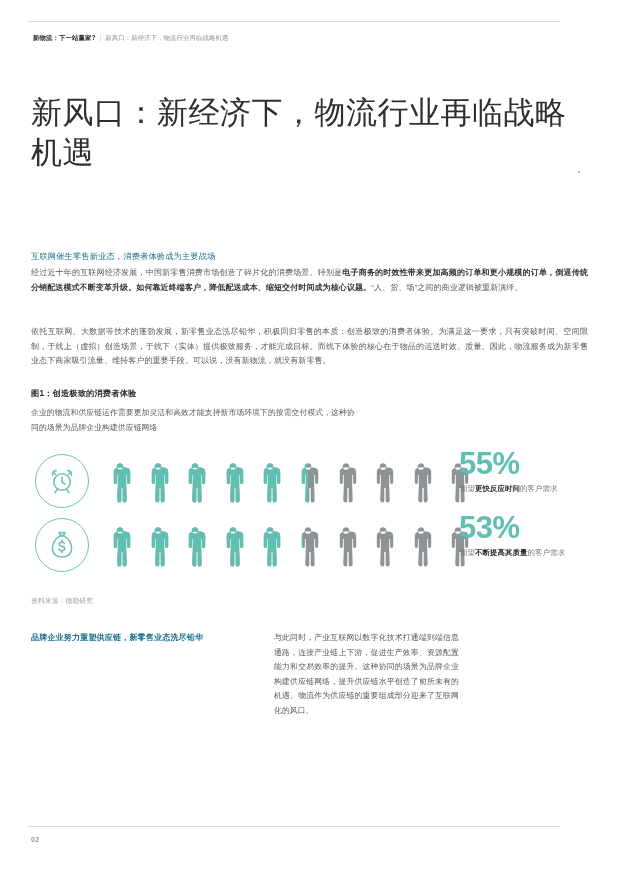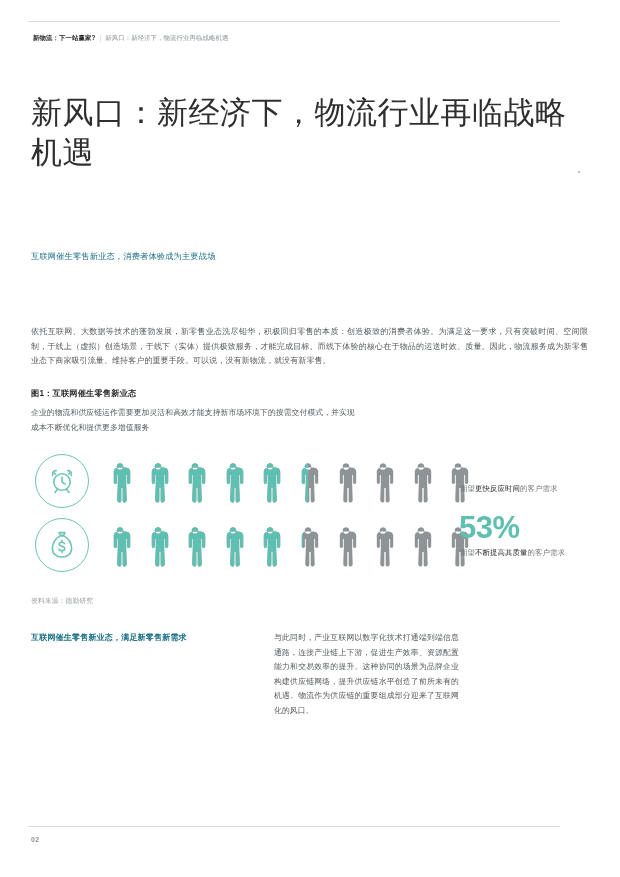--- a/index.html
+++ b/index.html
@@ -196,21 +196,21 @@
   .stat-cap {
     position: absolute;
     left: 429px;
     top: 30px;
     width: 120px;
     font-size: 7.4px;
     line-height: 13px;
     color: #6e7376;
     letter-spacing: 0.1px;
   }
-  .stat-cap b { color: #2b2b2b; font-weight: normal; margin-top: 20px; }
+  .stat-cap b { color: #2b2b2b; font-weight: bold; margin-top: 20px; }
 
   .source {
     position: absolute;
     left: 31px;
     top: 596px;
     font-size: 6.8px;
     color: #9aa0a3;
     letter-spacing: 0.1px;
   }
 
@@ -285,27 +285,30 @@
     <b>新物流：下一站赢家?</b><span class="sep">|</span><span>新风口：新经济下，物流行业再临战略机遇</span>
   </div>
 
   <h1 class="doc-title">新风口：新经济下，物流行业再临战略机遇</h1>
 
   <div class="dot-mark"></div>
 
 
   <div class="sec-head" id="sec1-head">互联网催生零售新业态，消费者体验成为主要战场</div>
 
+  <div class="para" id="para1">
+    <span>经过近十年的互联网经济发展，中国新零售消费市场创造了碎片化的消费场景。特别是</span><b>电子商务的时效性带来更加高频的订单和更小规模的订单，倒逼传统分销配送模式不断变革升级。如何靠近终端客户，降低配送成本、缩短交付时间成为核心议题。</b><span>“人、货、场”之间的商业逻辑被重新演绎。</span>
+  </div>
 
   <div class="para" id="para2">
     <span>依托互联网、大数据等技术的蓬勃发展，新零售业态洗尽铅华，积极回归零售的本质：创造极致的消费者体验。为满足这一要求，只有突破时间、空间限制，于线上（虚拟）创造场景，于线下（实体）提供极致服务，才能完成目标。而线下体验的核心在于物品的运送时效、质量。因此，物流服务成为新零售业态下商家吸引流量、维持客户的重要手段。可以说，没有新物流，就没有新零售。</span>
   </div>
 
-  <div class="fig-title">图1：互联网催生零售新业态</div>
-  <div class="fig-sub">企业的物流和供应链运作需要更加灵活和高效才能支持新市场环境下的按需交付模式，并实现成本不断优化和提供更多增值服务</div>
+  <div class="fig-title">图1：创造极致的消费者体验</div>
+  <div class="fig-sub">企业的物流和供应链运作需要更加灵活和高效才能支持新市场环境下的按需交付模式，这种协同的场景为品牌企业构建供应链网络</div>
 
   <div class="picto-row" id="picto-row-0">
     <div class="picto-badge">
       <svg width="30" height="30" viewBox="0 0 30 30">
         <g fill="none" stroke="#6cc3b6" stroke-width="1.6" stroke-linecap="round" stroke-linejoin="round">
           <circle cx="15" cy="16" r="8.2"></circle>
           <path d="M15 11.4 V16 l3.1 2.1"></path>
           <path d="M8.4 8.2 L6.2 6.0"></path>
           <path d="M21.6 8.2 L23.8 6.0"></path>
           <path d="M5.6 9.4 C5.2 6.2 7.0 4.4 9.2 4.6"></path>
@@ -410,20 +413,21 @@
           </div>
         </div>
         <div class="person" style="left: 338.4px;">
           <div class="pfill">
             <svg width="26" height="54" viewBox="0 0 26 40">
               <path d="M13 2.2 a3.3 3.3 0 1 1 -0.01 0 Z M13 6.6 c-4.0 0 -6.2 1.4 -6.2 4.4 v10.2 c0 1.1 0.7 1.7 1.6 1.7 c0.9 0 1.5 -0.6 1.5 -1.6 v-7.4 h0.9 v10.6 c0 0 -0.5 13.0 -0.5 14.6 c0 1.5 0.9 2.4 2.1 2.4 c1.1 0 1.9 -0.8 1.9 -2.1 v-12.4 h1.4 v12.4 c0 1.3 0.8 2.1 1.9 2.1 c1.2 0 2.1 -0.9 2.1 -2.4 c0 -1.6 -0.5 -14.6 -0.5 -14.6 v-10.6 h0.9 v7.4 c0 1.0 0.6 1.6 1.5 1.6 c0.9 0 1.6 -0.6 1.6 -1.7 v-10.2 c0 -3.0 -2.2 -4.4 -6.2 -4.4 z" fill="#8e9395"></path>
             </svg>
           </div>
         </div>
       </div>
+    <div class="stat-num">55%</div>
     <div class="stat-cap">
       <span>期望</span><b>更快反应时间</b><span>的客户需求</span>
     </div>
   </div>
 
   <div class="picto-row" id="picto-row-1">
     <div class="picto-badge">
       <svg width="30" height="30" viewBox="0 0 30 30">
         <g fill="none" stroke="#6cc3b6" stroke-width="1.6" stroke-linecap="round" stroke-linejoin="round">
           <path d="M12.0 2.6 h6.0 l-1.6 3.0 h-2.8 z"></path>
@@ -538,21 +542,21 @@
       </div>
     <div class="stat-num">53%</div>
     <div class="stat-cap">
       <span>期望</span><b>不断提高其质量</b><span>的客户需求</span>
     </div>
   </div>
 
   <div class="source">资料来源：德勤研究</div>
 
   <div class="col" id="col-left">
-    <div class="col-head">互联网催生零售新业态，满足新零售新需求</div>
+    <div class="col-head">品牌企业努力重塑供应链，新零售业态洗尽铅华</div>
   </div>
 
   <div class="col" id="col-right">
     <p class="col-body">
       <span>与此同时，产业互联网以数字化技术打通端到端信息通路，连接产业链上下游，促进生产效率、资源配置能力和交易效率的提升。这种协同的场景为品牌企业构建供应链网络，提升供应链水平创造了前所未有的机遇。物流作为供应链的重要组成部分迎来了互联网化的风口。</span>
     </p>
   </div>
 
   <div class="rule rule-bottom"></div>
 

